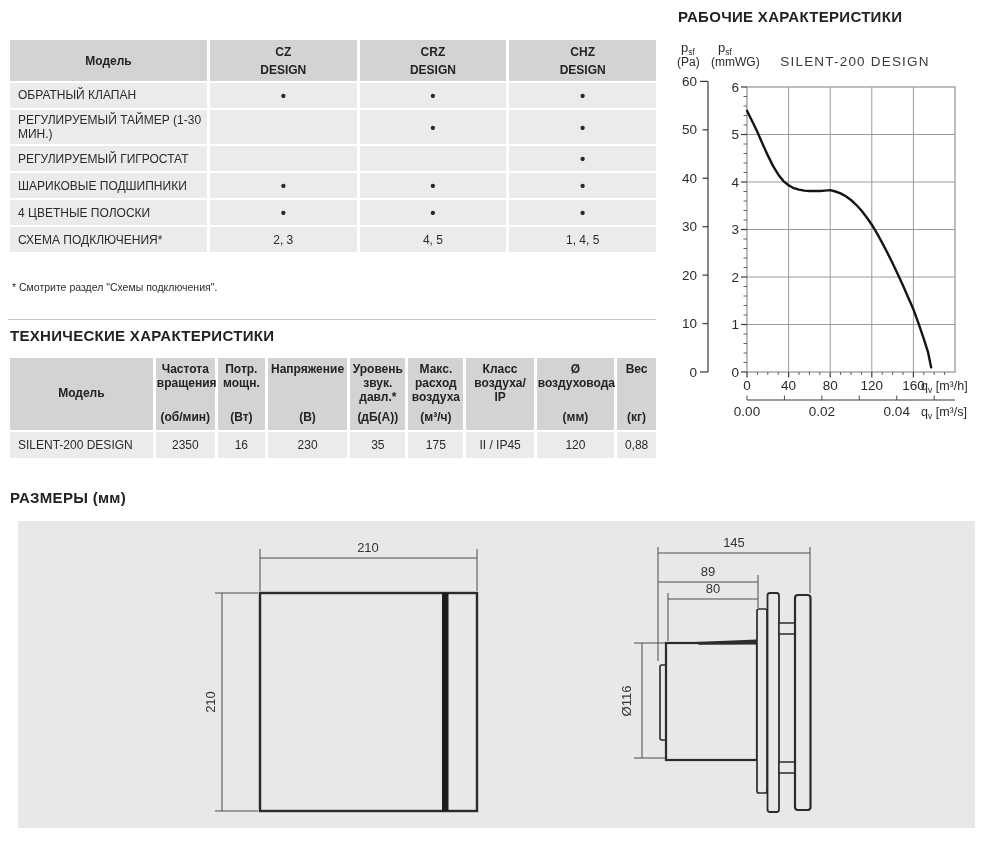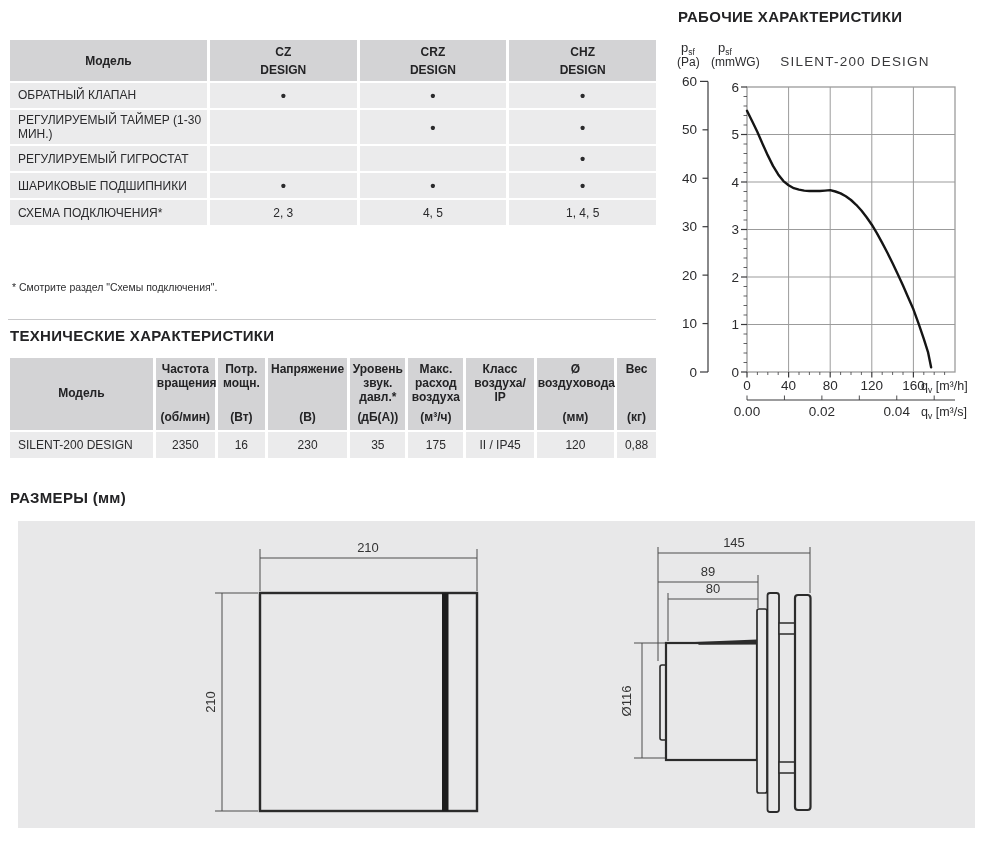--- a/index.html
+++ b/index.html
@@ -73,20 +73,26 @@
           <td class="dot">•</td>
         </tr>
         <tr>
           <td class="feature">РЕГУЛИРУЕМЫЙ ГИГРОСТАТ</td>
           <td></td>
           <td></td>
           <td class="dot">•</td>
         </tr>
         <tr>
           <td class="feature">ШАРИКОВЫЕ ПОДШИПНИКИ</td>
+          <td class="dot">•</td>
+          <td class="dot">•</td>
+          <td class="dot">•</td>
+        </tr>
+        <tr>
+          <td class="feature">4 ЦВЕТНЫЕ ПОЛОСКИ</td>
           <td class="dot">•</td>
           <td class="dot">•</td>
           <td class="dot">•</td>
         </tr>
         <tr>
           <td class="feature">СХЕМА ПОДКЛЮЧЕНИЯ*</td>
           <td>2, 3</td>
           <td>4, 5</td>
           <td>1, 4, 5</td>
         </tr>

